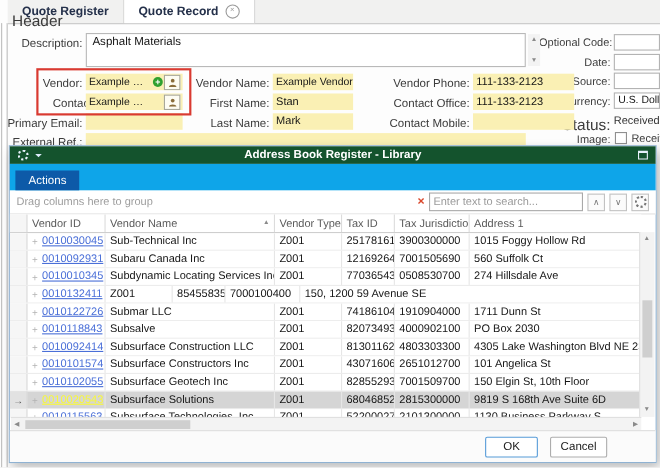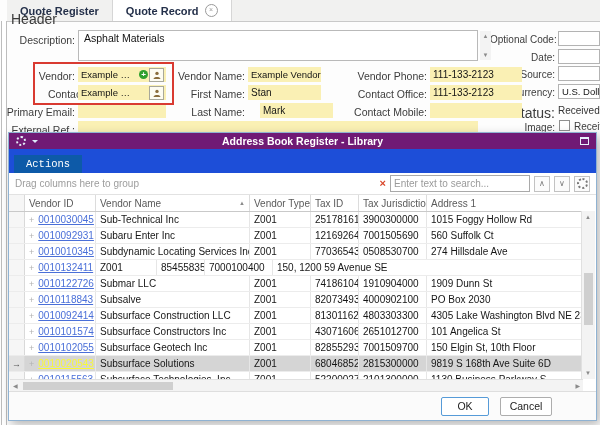--- a/index.html
+++ b/index.html
@@ -41,47 +41,47 @@
   .l-optcode{left:490px;top:34px;width:65px;font-size:10px;} .l-date{left:490px;top:52px;width:65px;font-size:10px;}
   .l-source{left:490px;top:69px;width:65px;font-size:10px;}  .l-currency{left:490px;top:87px;width:65px;font-size:10px;}
   .l-status{left:490px;top:105px;width:65px;font-size:14px;} .l-image{left:490px;top:122px;width:65px;font-size:10px;}
 
   .f-vendor{left:78px;top:67px;width:88px;font-size:9.5px;}
   .f-contact{left:78px;top:85px;width:88px;font-size:9.5px;}
   .f-email{left:78px;top:103px;width:88px;}
   .f-extref{left:78px;top:121px;width:400px;}
   .f-vname{left:248px;top:67px;width:73px;font-size:9.5px;}
   .f-fname{left:248px;top:85px;width:73px;}
-  .f-lname{left:248px;top:103px;width:73px;margin-left:12px;}
+  .f-lname{left:248px;top:103px;width:73px;}
   .f-vphone{left:430px;top:67px;width:92px;}
   .f-coffice{left:430px;top:85px;width:92px;}
   .f-cmobile{left:430px;top:103px;width:92px;}
   .f-optcode{left:558px;top:31px;width:42px;} .f-date{left:558px;top:49px;width:42px;}
   .f-source{left:558px;top:66px;width:42px;}  .f-currency{left:558px;top:84px;width:42px;font-size:9.5px;}
   .status-text{position:absolute;left:558px;top:105px;font-size:10px;color:#333;}
   .image-cb{position:absolute;left:559px;top:120px;width:9px;height:9px;border:1px solid #8f8f8f;background:#fff;}
   .image-cb-label{position:absolute;left:574px;top:121px;font-size:10px;color:#3c3c3c;}
 
   .addicon{position:absolute;right:18px;top:3px;width:9px;height:9px;border-radius:50%;background:#2ea02e;
            color:#fff;font-size:8px;line-height:9px;text-align:center;font-weight:bold;}
   .lookupbtn{position:absolute;right:2px;top:1px;width:13px;height:12px;background:#fdfcf2;
              border:1px solid #a8a89a;display:flex;align-items:center;justify-content:center;}
   .fld .val{padding-right:30px;overflow:hidden;text-overflow:ellipsis;}
   .redbox{position:absolute;left:33px;top:62px;width:137px;height:39px;border:2px solid #d93a31;z-index:5;}
 
   
   .modal{position:absolute;left:8px;top:132px;width:589px;height:289px;background:#fff;
          border:1px solid #8fb2d2;box-shadow:3px 4px 10px rgba(0,0,0,.28);z-index:10;box-sizing:border-box;}
-  .mtitle{height:16px;background:#701a75;display:flex;align-items:center;position:relative;padding:0 7px;}
+  .mtitle{height:16px;background:#14532d;display:flex;align-items:center;position:relative;padding:0 7px;}
   .mtitle .ttl{position:absolute;left:0;right:0;text-align:center;color:#fff;font-size:10.5px;font-weight:bold;}
   .dlgicon{width:10px;height:10px;border:2px dotted #e8f1fb;border-radius:50%;box-sizing:border-box;}
   .caret{width:0;height:0;border-left:3px solid transparent;border-right:3px solid transparent;
          border-top:3px solid #dcebfa;margin-left:6px;}
   .winicon{margin-left:auto;width:9px;height:8px;border:1px solid #e8f1fb;box-sizing:border-box;border-top-width:2px;}
-  .mribbon{height:24px;background:#1d4ed8;position:relative;font-family:Liberation Mono, monospace;}
+  .mribbon{height:24px;background:#0ea5e9;position:relative;}
   .actions-tab{position:absolute;left:5px;bottom:0;height:18px;line-height:18px;padding:0 12px;
                background:#0d5aa8;color:#fff;font-size:10.5px;}
   .grouppanel{height:21px;background:#fff;border-bottom:1px solid #e2e2e2;display:flex;align-items:center;
               padding:0 6px;gap:5px;}
   .grouphint{font-size:10px;color:#9d9d9d;}
   .gpright{margin-left:auto;display:flex;align-items:center;gap:4px;}
   .clearx{color:#d9472b;font-size:11px;font-weight:bold;line-height:11px;}
   .searchbox{width:132px;height:15px;border:1px solid #a9a9a9;font-size:10px;color:#666;padding:0 3px;
              font-family:"Liberation Sans","DejaVu Sans",sans-serif;}
   .searchbox::placeholder{color:#9a9a9a;}
@@ -264,21 +264,21 @@
           <div class="gc c-tax">251781619</div>
           <div class="gc c-jur">3900300000</div>
           <div class="gc c-addr">1015 Foggy Hollow Rd</div>
         </div>
         <div class="grow">
           <div class="gc c-ind"></div>
           <div class="gc c-id">
             <span class="plus">+</span>
             <span class="idlink">0010092931</span>
           </div>
-          <div class="gc c-name">Subaru Enter Inc</div>
+          <div class="gc c-name">Subaru Canada Inc</div>
           <div class="gc c-type">Z001</div>
           <div class="gc c-tax">121692644</div>
           <div class="gc c-jur">7001505690</div>
           <div class="gc c-addr">560 Suffolk Ct</div>
         </div>
         <div class="grow">
           <div class="gc c-ind"></div>
           <div class="gc c-id">
             <span class="plus">+</span>
             <span class="idlink">0010010345</span>
@@ -303,21 +303,21 @@
         <div class="grow">
           <div class="gc c-ind"></div>
           <div class="gc c-id">
             <span class="plus">+</span>
             <span class="idlink">0010122726</span>
           </div>
           <div class="gc c-name">Submar LLC</div>
           <div class="gc c-type">Z001</div>
           <div class="gc c-tax">741861041</div>
           <div class="gc c-jur">1910904000</div>
-          <div class="gc c-addr">1909 Dunn St</div>
+          <div class="gc c-addr">1711 Dunn St</div>
         </div>
         <div class="grow">
           <div class="gc c-ind"></div>
           <div class="gc c-id">
             <span class="plus">+</span>
             <span class="idlink">0010118843</span>
           </div>
           <div class="gc c-name">Subsalve</div>
           <div class="gc c-type">Z001</div>
           <div class="gc c-tax">820734931</div>

